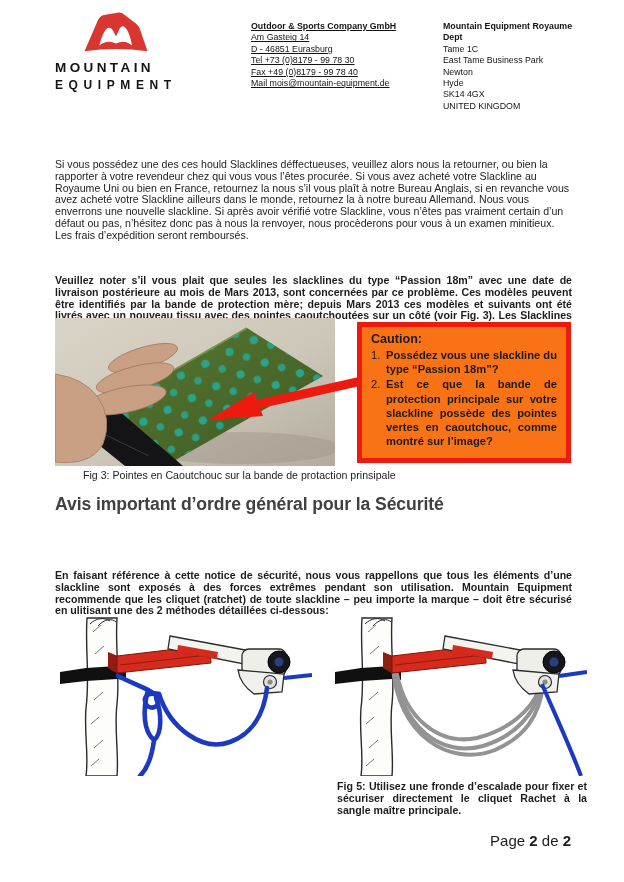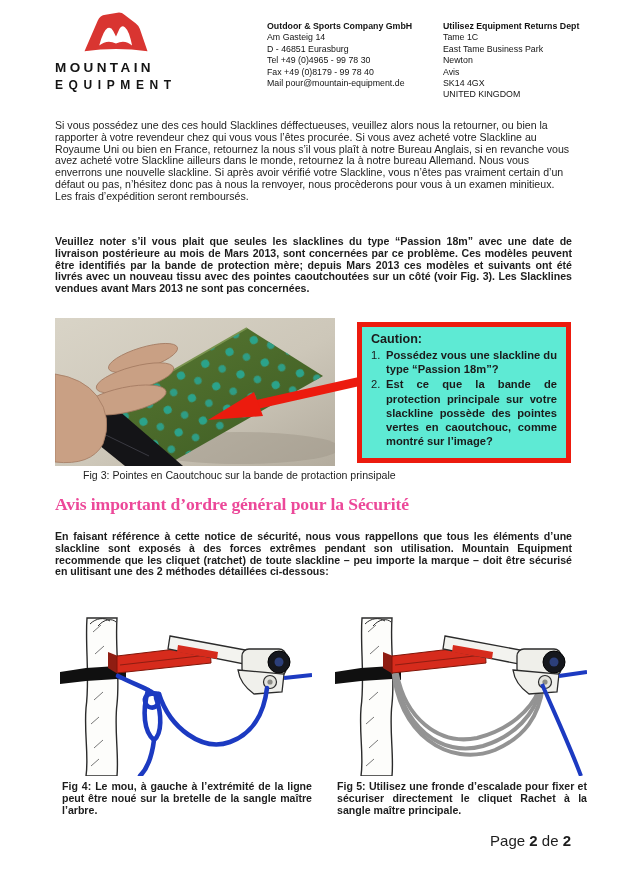--- a/index.html
+++ b/index.html
@@ -2,30 +2,30 @@
 <html><head>
 <meta charset="utf-8">
 <style>
   html,body { margin:0; padding:0; background:#888; }
   .page {
     position:relative; width:624px; height:882px; margin:0 auto;
     background:#ffffff; overflow:hidden;
     font-family:"Liberation Sans","DejaVu Sans",sans-serif; color:#1b1b1b;
   }
   .abs { position:absolute; }
-  .body-text { font-size:10.6px; line-height:11.8px; color:#1d1d1d; }
+  .body-text { font-size:10.6px; line-height:11.8px; color:#1d1d1d;margin-top:39px; }
   .just { text-align:justify;font-weight:bold; }
   .addr { font-size:8.8px; line-height:11.4px; color:#141414; }
   .addr .addr-title { font-weight:bold; }
   .brand-line1 { font-weight:bold; font-size:13.5px; letter-spacing:3.4px; color:#141414; margin-top:4px; }
   .brand-line2 { font-weight:bold; font-size:12px; letter-spacing:5.6px; color:#141414; margin-top:3px; }
   .fig-caption { font-size:10.6px; line-height:12.2px; color:#1d1d1d; }
-  .section-heading { font-size:17.6px; font-weight:bold; color:#ec4899; letter-spacing:-0.1px;font-family:Liberation Serif, serif; }
+  .section-heading { font-size:17.6px; font-weight:bold; color:#404040; letter-spacing:-0.1px; }
   .caution-box {
-    box-sizing:border-box; border:5px solid #ec1b0e; background:#5eead4;
+    box-sizing:border-box; border:5px solid #ec1b0e; background:#f97316;
     padding:5px 9px 4px 9px;
   }
   .caution-title { font-weight:bold; font-size:12.6px; line-height:15px; }
   .caution-item { display:flex; font-size:11.2px; line-height:14.2px; margin-top:1px; }
   .caution-item .num { width:15px; flex:0 0 15px; }
   .caution-item .txt { flex:1; text-align:justify;font-weight:bold; }
   .footer-text { font-size:15px; color:#1d1d1d; text-align:right; }
   svg { display:block; }
 </style>
 </head>
@@ -35,35 +35,35 @@
 
   <div class="abs" style="left:55px; top:10px; width:122px; ">
     <svg width="70" height="46" viewBox="0 0 100 64" style="margin:0 auto;">
       <path d="M5,58 L24,14 Q27,7 35,6 L52,3 Q58,2 62,6 L78,18 Q82,21 84,26 L95,58 Q50,52 5,58 Z" fill="#d93531"></path>
       <path d="M26,50 Q32,28 38,25 Q43,23 46,29 L50,37 L55,26 Q58,20 63,24 Q69,29 73,50 Q63,41 50,47 Q37,41 26,50 Z" fill="#ffffff"></path>
     </svg>
     <div class="brand-line1">MOUNTAIN</div>
     <div class="brand-line2">EQUIPMENT</div>
   </div>
 
-  <div class="abs addr" style="left:267px; top:21px; width:180px;">
+  <div class="abs addr" style="left:251px; top:21px; width:180px;text-decoration:underline;">
     <div class="addr-title">Outdoor &amp; Sports Company GmbH</div>
     <div>Am Gasteig 14</div>
     <div>D - 46851 Eurasburg</div>
-    <div>Tel  +49 (0)4965 - 99 78 30</div>
+    <div>Tel  +73 (0)8179 - 99 78 30</div>
     <div>Fax +49 (0)8179 - 99 78 40</div>
-    <div>Mail pour@mountain-equipment.de</div>
+    <div>Mail mois@mountain-equipment.de</div>
   </div>
 
   <div class="abs addr" style="left:443px; top:21px; width:150px;">
-    <div class="addr-title">Utilisez Equipment Returns Dept</div>
+    <div class="addr-title">Mountain Equipment Royaume Dept</div>
     <div>Tame 1C</div>
     <div>East Tame Business Park</div>
     <div>Newton</div>
-    <div>Avis</div>
+    <div>Hyde</div>
     <div>SK14 4GX</div>
     <div>UNITED KINGDOM</div>
   </div>
 
   <div class="abs body-text" style="left:55px; top:120px; width:517px;">Si vous possédez une des ces hould Slacklines déffectueuses, veuillez alors nous la retourner, ou bien la rapporter à votre revendeur chez qui vous vous l’êtes procurée. Si vous avez acheté votre Slackline au Royaume Uni ou bien en France, retournez la nous s’il vous plaît à notre Bureau Anglais, si en revanche vous avez acheté votre Slackline ailleurs dans le monde, retournez la à notre bureau Allemand. Nous vous enverrons une nouvelle slackline. Si après avoir vérifié votre Slackline, vous n’êtes pas vraiment certain d’un défaut ou pas, n’hésitez donc pas à nous la renvoyer, nous procèderons pour vous à un examen minitieux. Les frais d’expédition seront remboursés.</div>
 
   <div class="abs body-text just" style="left:55px; top:236px; width:517px;"><span>Veuillez noter s’il vous plait que seules les slacklines du type “</span><b>Passion 18m</b><span>” avec une </span><b>date de livraison postérieure au mois de Mars 2013</b><span>, sont concernées par ce problème. Ces modèles peuvent être identifiés par la bande de protection mère; depuis Mars 2013 ces modèles et suivants ont été livrés avec un nouveau tissu avec des pointes caoutchoutées sur un côté (voir Fig. 3). Les Slacklines vendues avant Mars 2013 ne sont pas concernées.</span></div>
 
   <svg class="abs" style="left:55px; top:318px;" width="280" height="148" viewBox="0 0 280 148">
     <defs>
@@ -179,18 +179,17 @@
     <circle cx="219" cy="46" r="11" fill="#15171d" stroke="#000" stroke-width="1"></circle>
     <circle cx="219" cy="46" r="4.5" fill="#2c3f7a"></circle>
     <path d="M178,54 L224,58 L222,76 L194,78 Q180,68 178,54 Z" fill="#f0f0ec" stroke="#2b2b2b" stroke-width="1.3"></path>
     <circle cx="210" cy="66" r="6.5" fill="#e3e3dd" stroke="#2b2b2b" stroke-width="1.2"></circle>
     <circle cx="210" cy="66" r="2.6" fill="#8b8b85"></circle>
 
     <line x1="224" y1="60" x2="252" y2="56" stroke="#1c3ac1" stroke-width="4"></line>
     <path d="M207,68 C218,94 234,128 246,160" stroke="#1c3ac1" stroke-width="4" fill="none"></path>
   </svg>
 
-  <div class="abs fig-caption just" style="left:62px; top:780px; width:250px;">Fig 4: Le mou, à gauche à l’extrémité de la ligne peut être noué sur la bretelle de la sangle maître l’arbre.</div>
   <div class="abs fig-caption just" style="left:337px; top:780px; width:250px;">Fig 5: Utilisez une fronde d’escalade pour fixer et sécuriser directement le cliquet Rachet à la sangle maître principale.</div>
 
   <div class="abs footer-text" style="left:430px; top:832px; width:141px;"><span>Page </span><b>2</b><span> de </span><b>2</b></div>
 
 </div>
 
 </body></html>

